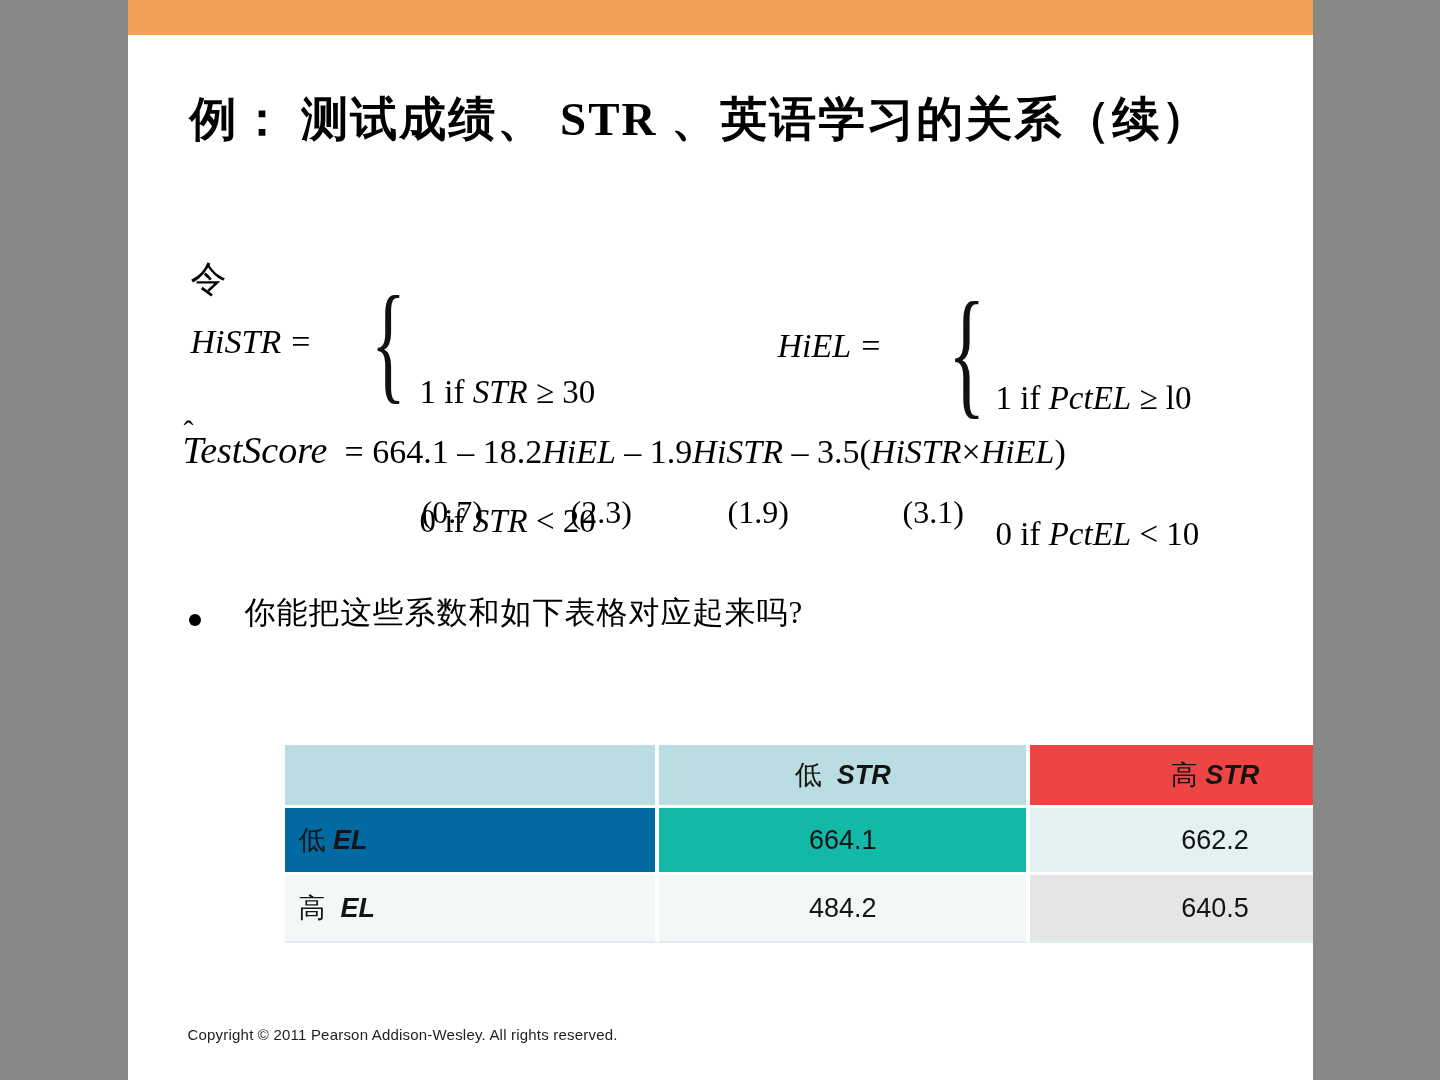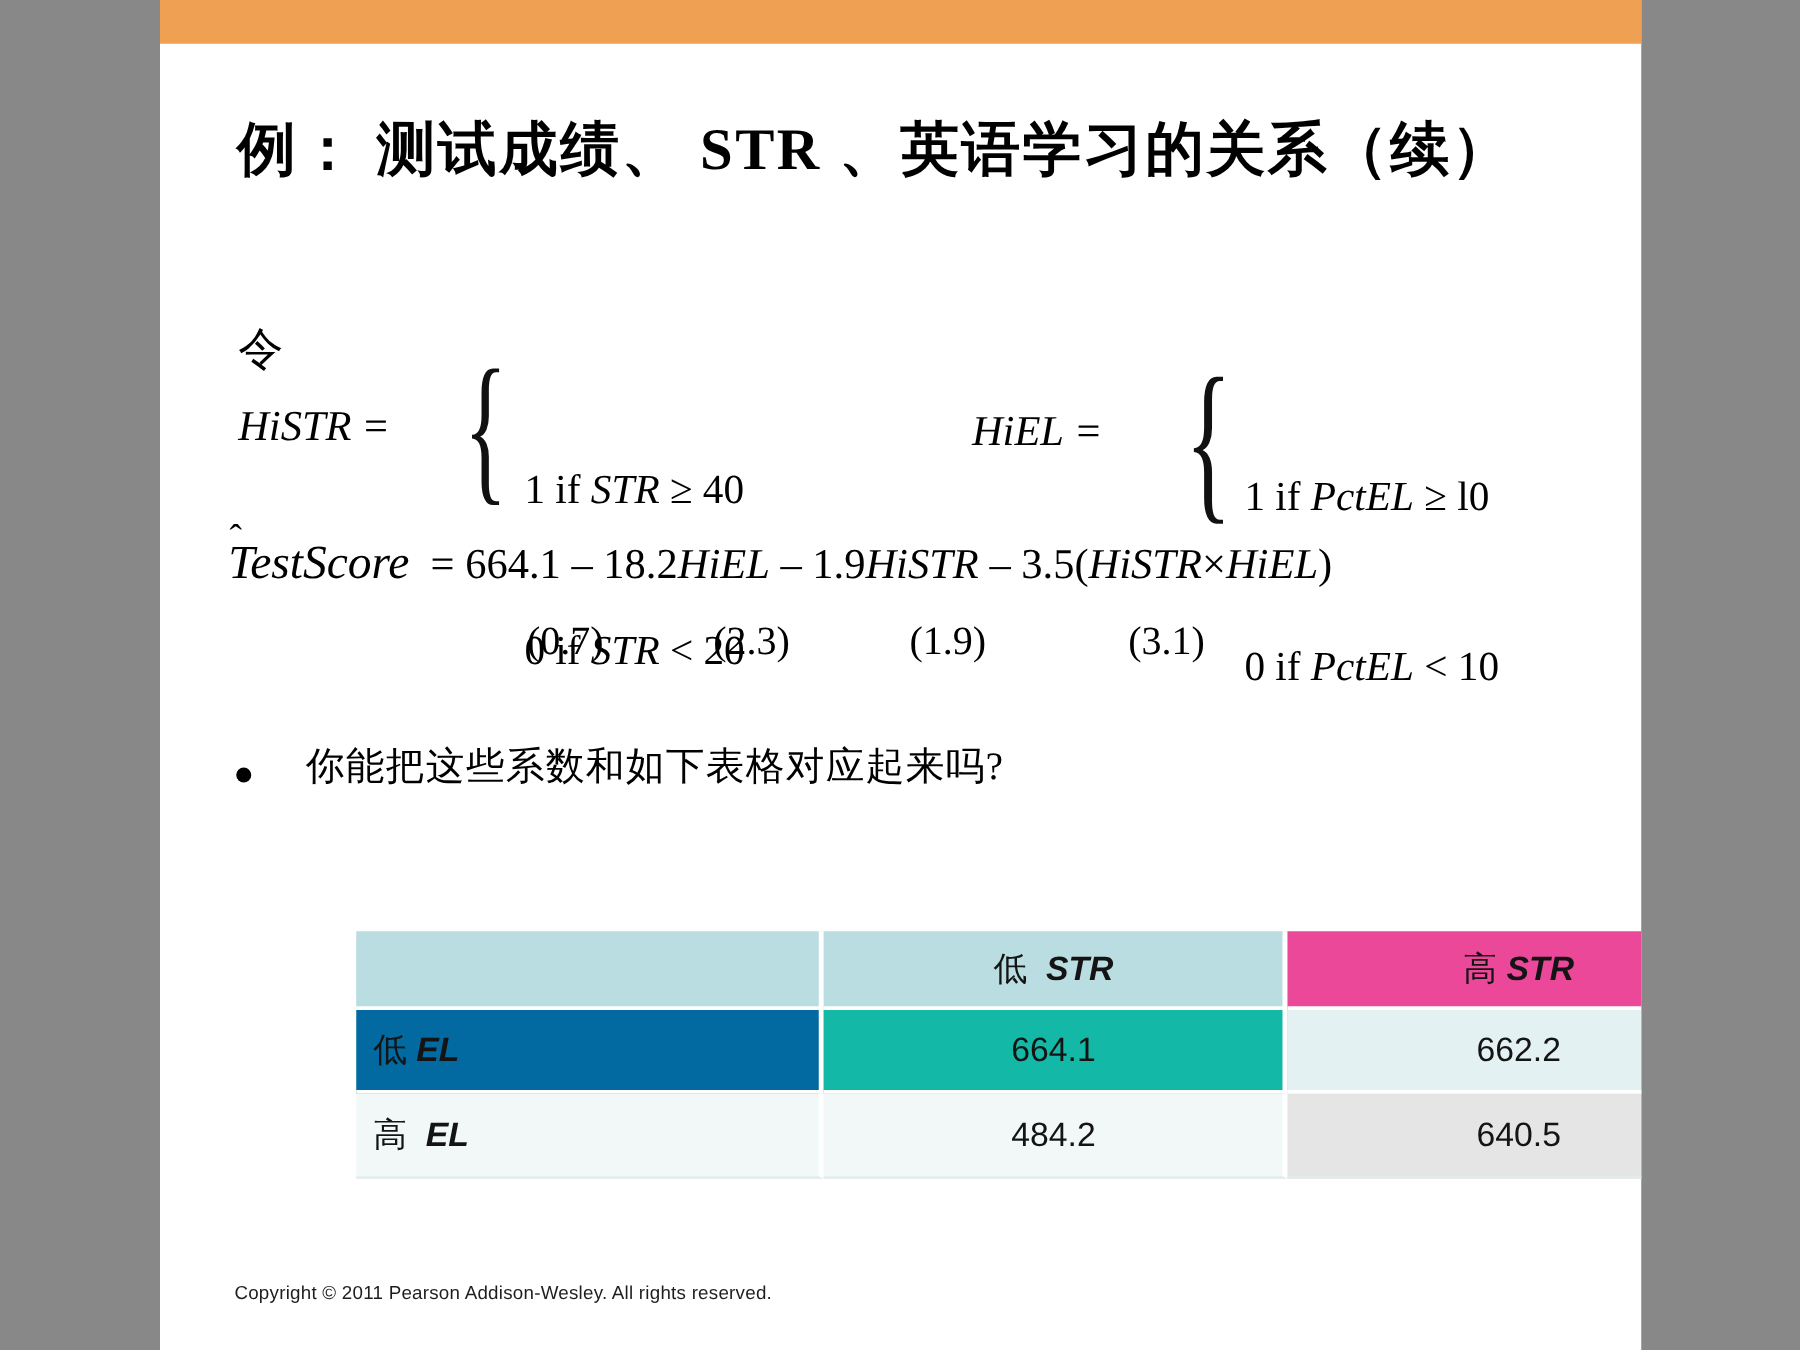--- a/index.html
+++ b/index.html
@@ -66,21 +66,21 @@
   <div class="top-bar accent-bg" style="background: rgb(240, 160, 83);"></div>
   <div class="right-strip accent-bg" style="background: rgb(240, 160, 83);"></div>
 
   <div class="title">例： 测试成绩、 STR 、英语学习的关系（续）</div>
 
   <div class="intro">令</div>
 
   <div class="def-lhs" style="left:63px; top:323px;"><span>HiSTR</span><span class="eq-sign">=</span></div>
   <div class="brace" style="left:243px; top:276px;">{</div>
   <div class="def-rows g1" style="left:292px; top:291px;">
-    <span class="row"><span>1 if </span><span class="math-var">STR</span><span> ≥ 40</span></span>
+    <span class="row"><span>1 if </span><span class="math-var">STR</span><span> ≥ 30</span></span>
     <span class="row"><span>0 if </span><span class="math-var">STR</span><span> &lt; 20</span></span>
   </div>
 
   <div class="def-lhs" style="left:650px; top:327px;"><span>HiEL</span><span class="eq-sign">=</span></div>
   <div class="brace" style="left:820px; top:281px; font-size:142px;">{</div>
   <div class="def-rows g2" style="left:868px; top:293px;">
     <span class="row"><span>1 if </span><span class="math-var">PctEL</span><span> ≥ l0</span></span>
     <span class="row"><span>0 if </span><span class="math-var">PctEL</span><span> &lt; 10</span></span>
   </div>
 
@@ -99,21 +99,21 @@
   <table class="data-table">
     <colgroup>
         <col class="c1">
         <col class="c2">
         <col class="c3">
       </colgroup>
     <tbody>
         <tr class="hdr">
       <td class="hdr-bg" style="background: rgb(185, 221, 225);"><span class="cjk"></span></td>
       <td class="hdr-bg" style="background: rgb(185, 221, 225);"><span class="cjk">低</span>&nbsp;&nbsp;<span class="latin-bi">STR</span></td>
-      <td class="hdr-bg" style="background: #ec4899;"><span class="cjk">高</span>&nbsp;<span class="latin-bi">STR</span></td>
+      <td class="hdr-bg" style="background: #ef4444;"><span class="cjk">高</span>&nbsp;<span class="latin-bi">STR</span></td>
     </tr>
     <tr class="r1 row1-bg">
       <td class="lbl" style="background: #0369a1;"><span class="cjk">低</span>&nbsp;<span class="latin-bi">EL</span></td>
       <td class="val" style="background: #14b8a6;">664.1</td>
       <td class="val" style="background: rgb(227, 241, 242);">662.2</td>
     </tr>
     <tr class="r2 row2-bg">
       <td class="lbl" style="background: rgb(242, 248, 248);"><span class="cjk">高</span>&nbsp;&nbsp;<span class="latin-bi">EL</span></td>
       <td class="val" style="background: rgb(242, 248, 248);">484.2</td>
       <td class="val" style="background: #e5e5e5;">640.5</td>

